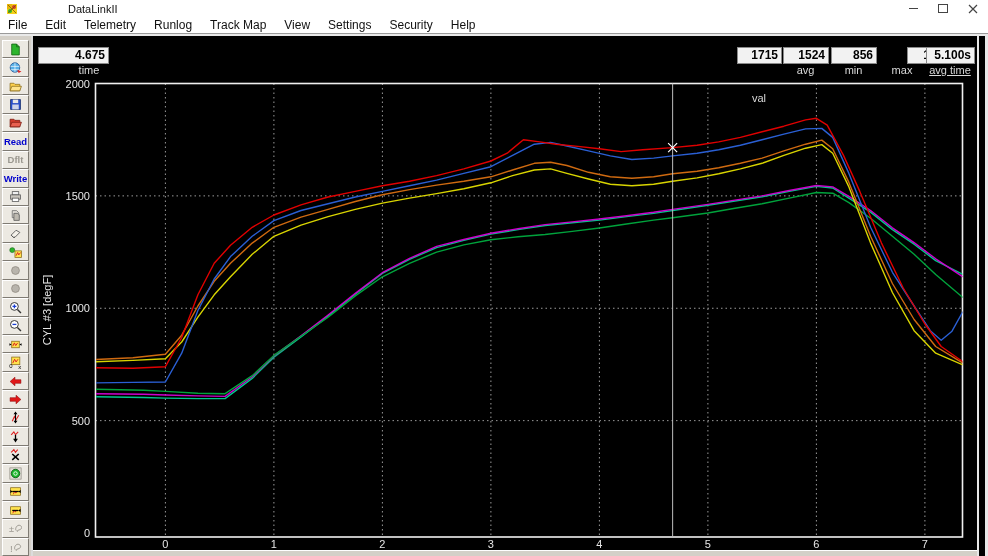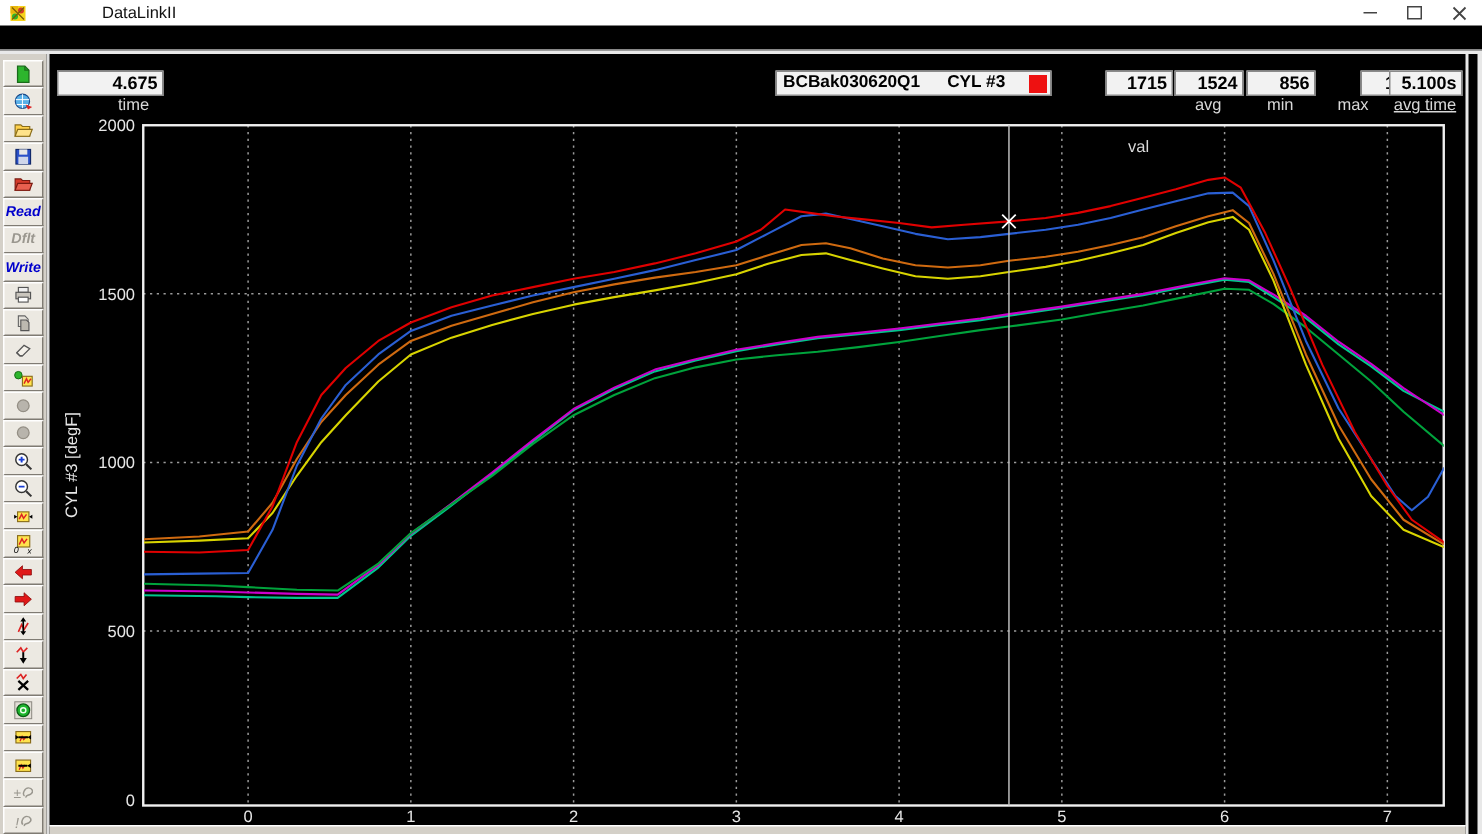--- a/index.html
+++ b/index.html
@@ -15,21 +15,21 @@
   #min-glyph{width:9px;height:1.5px;background:#444;}
   #max-glyph{width:8px;height:7px;border:1.2px solid #444;}
   #menubar{position:absolute;left:0;top:17px;width:988px;height:16px;background:#fff;
            display:flex;align-items:center;z-index:30;font-size:12px;color:#111;}
   .menu-item{padding:0 9px;line-height:16px;}
   .menu-item:first-child{padding-left:8px;}
   #menu-divider{position:absolute;left:0;top:33px;width:988px;height:2px;background:#e9e9e9;
                 border-top:1px solid #9a9a9a;z-index:30;}
   
   #sidebar{position:absolute;left:0;top:35px;width:31px;height:521px;background:#d4d0c8;
-           padding-top:5px;box-sizing:border-box;z-index:25;font-style:italic;}
+           padding-top:5px;box-sizing:border-box;z-index:25;}
   .tb-btn{width:27px;height:18.45px;margin-left:2px;background:#ece9e2;box-sizing:border-box;
           border:1px solid;border-color:#ffffff #7f7b73 #7f7b73 #ffffff;
           display:flex;align-items:center;justify-content:center;overflow:hidden;}
   .tb-btn svg{width:13px;height:13px;display:block;}
   .tb-label{font-size:9.5px;font-weight:bold;color:#0000cc;letter-spacing:0;}
   .tb-btn.disabled .tb-label{color:#9a978f;}
   
   #content{position:absolute;left:31px;top:35px;width:957px;height:521px;background:#000;
            border-left:2px solid #dcdcdc;box-sizing:border-box;}
   #graph-svg{position:absolute;left:0;top:0;width:988px;height:556px;z-index:5;}
@@ -69,20 +69,31 @@
           <div id="max-glyph"></div>
         </div>
       <div class="wbtn">
         <svg width="10" height="10" viewBox="0 0 10 10">
             <path d="M1 1l8 8M9 1l-8 8" stroke="#444" stroke-width="1.2"></path>
           </svg>
       </div>
     </div>
   </div>
 
+  <div id="menubar">
+      <span class="menu-item">File</span>
+      <span class="menu-item">Edit</span>
+      <span class="menu-item">Telemetry</span>
+      <span class="menu-item">Runlog</span>
+      <span class="menu-item">Track Map</span>
+      <span class="menu-item">View</span>
+      <span class="menu-item">Settings</span>
+      <span class="menu-item">Security</span>
+      <span class="menu-item">Help</span>
+    </div>
   <div id="menu-divider"></div>
 
   <div id="sidebar">
       <div class="tb-btn">
         <span style="display: flex; align-items: center;">
           <svg viewBox="0 0 12 12">
             <path d="M2.5 1h4.5l2.5 2.5V11h-7z" fill="#2db52d" stroke="#1a6b1a" stroke-width="0.8"></path>
             <path d="M7 1v2.5h2.5" fill="none" stroke="#1a6b1a" stroke-width="0.8"></path>
           </svg>
         </span>
@@ -348,25 +359,20 @@
       <rect x="977" y="35" width="2" height="521" fill="#e8e8e8"></rect>
       <rect x="985" y="35" width="3" height="521" fill="#e8e8e8"></rect>
       <rect x="33" y="550" width="944" height="6" fill="#d4d0c8"></rect>
       <rect x="33" y="550" width="944" height="1" fill="#ffffff"></rect>
     </svg>
   <div id="plot-area"></div>
 
   <div id="time-box" class="valbox">4.675</div>
   <div id="time-label" class="boxlabel">time</div>
 
-  <div id="file-box" class="valbox">
-    <span id="file-name">BCBak030620Q1</span>
-    <span id="channel-name">CYL #3</span>
-    <span id="channel-swatch" style="background: rgb(238, 17, 17);"></span>
-  </div>
 
   <div id="stats">
       <div class="valbox" style="left: 737px; top: 47px; width: 40px;">1715</div>
       <div class="boxlabel" style="left: 733px; top: 64px; width: 52px; margin-top: 28px;">val</div>
       <div class="valbox" style="left: 783px; top: 47px; width: 41px;">1524</div>
       <div class="boxlabel" style="left: 779px; top: 64px; width: 53px;">avg</div>
       <div class="valbox" style="left: 831px; top: 47px; width: 41px;">856</div>
       <div class="boxlabel" style="left: 827px; top: 64px; width: 53px;">min</div>
       <div class="valbox" style="left: 879px; top: 47px; width: 42px; margin-left: 28px;">1733</div>
       <div class="boxlabel" style="left: 875px; top: 64px; width: 54px;">max</div>

